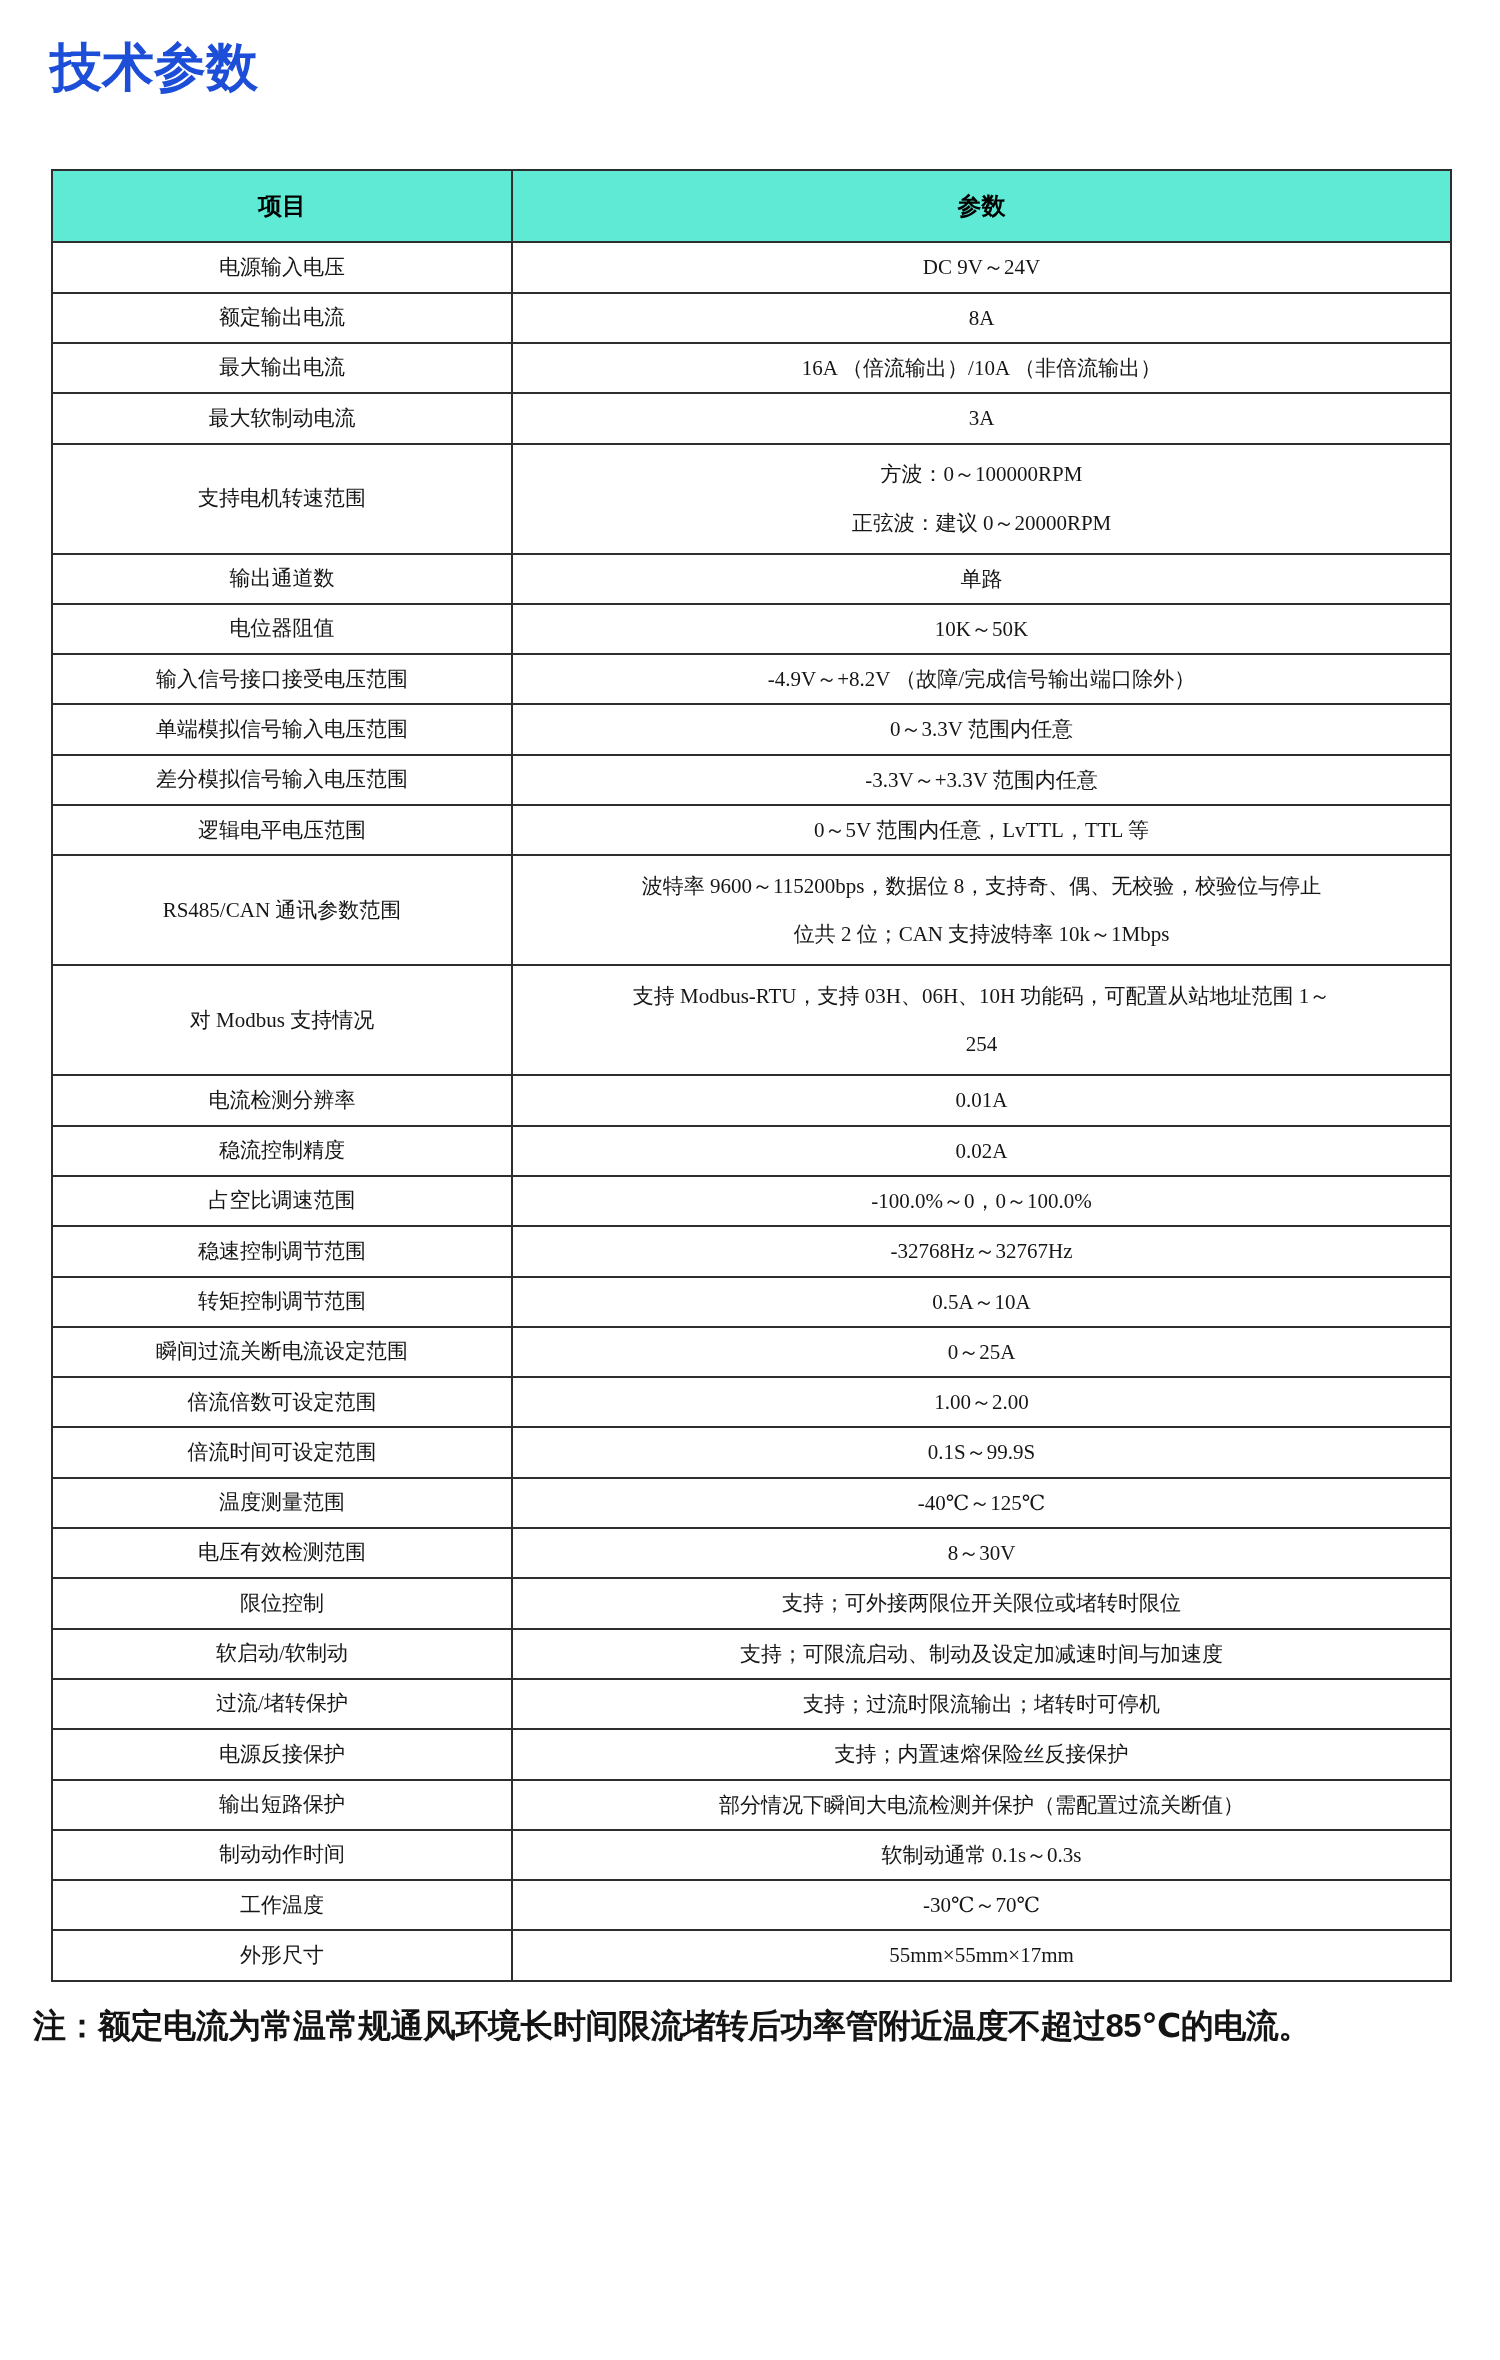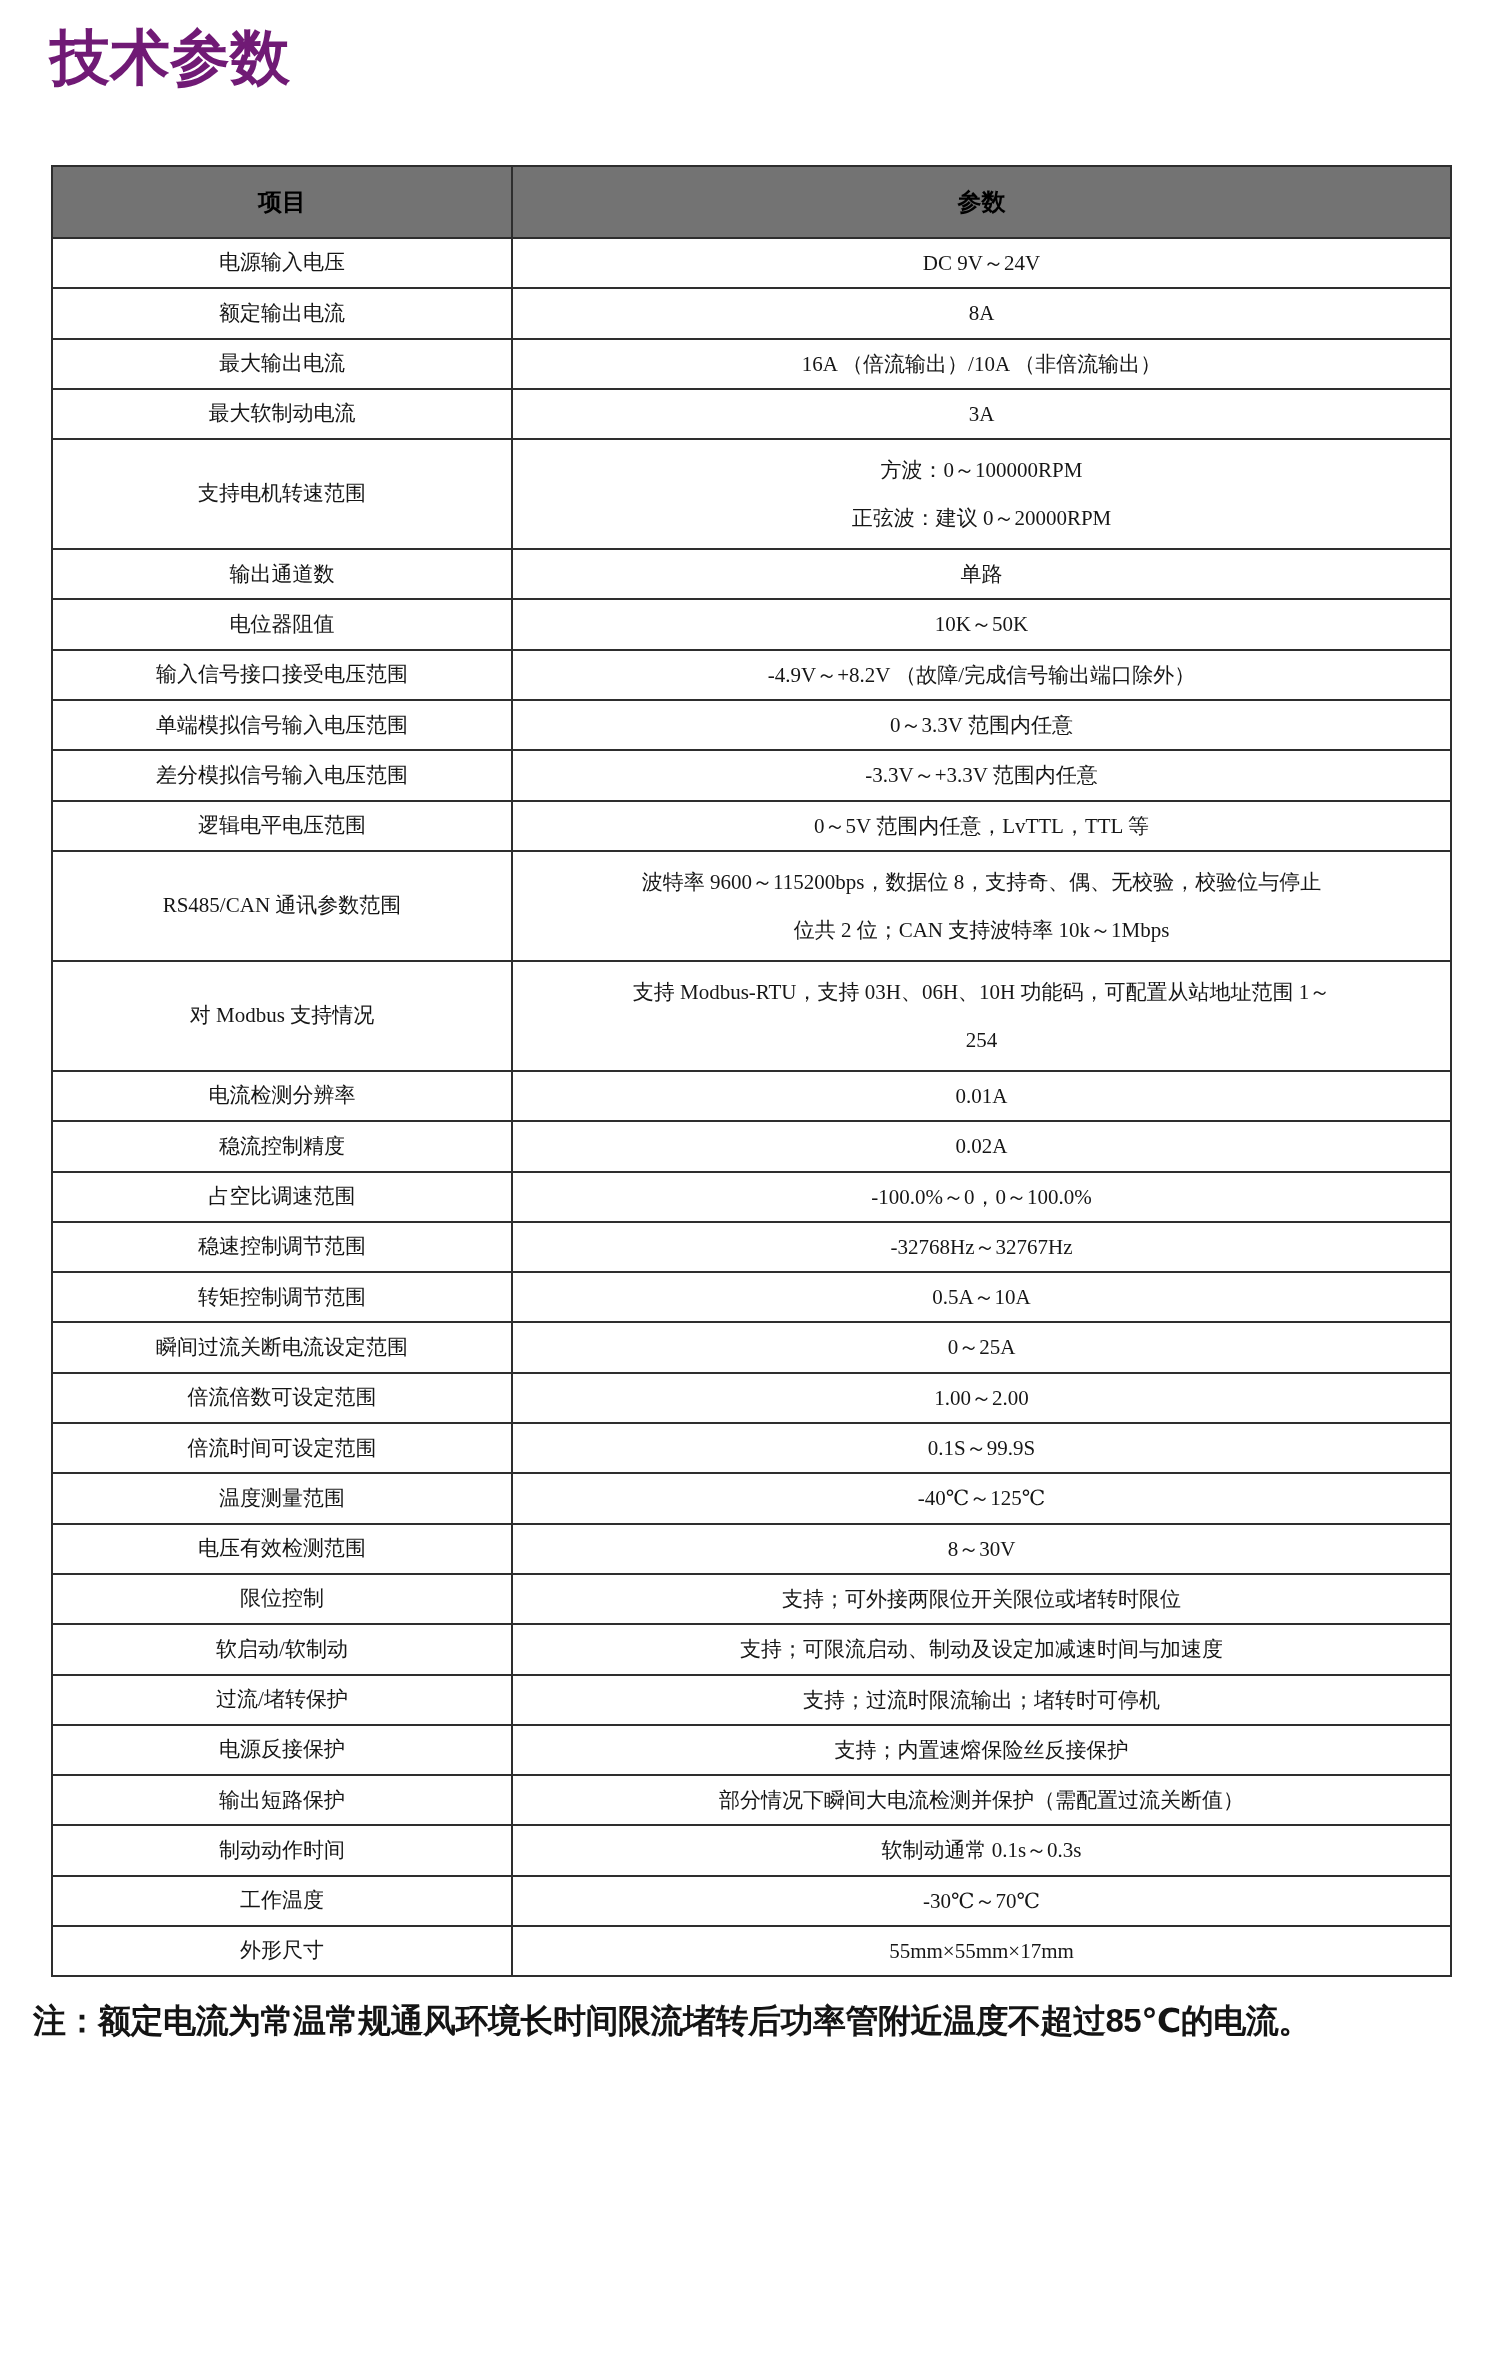--- a/index.html
+++ b/index.html
@@ -8,45 +8,45 @@
     background: #ffffff;
   }
   body {
     width: 1500px;
     height: 2360px;
     font-family: "Liberation Serif", "DejaVu Serif", serif;
     color: #111111;
     overflow: hidden;
   }
   h1.page-title {
-    margin: 22px 0 0 50px;
+    margin: 36px 0 0 50px;
     font-family: "Liberation Sans", "DejaVu Sans", sans-serif;
     font-weight: bold;
-    font-size: 60px;
+    font-size: 52px;
     line-height: 1.2;
-    color: #701a75;
+    color: #1d4ed8;
   }
   table.spec-table {
     border-collapse: collapse;
     table-layout: fixed;
     width: 1399px;
     margin: 71px 0 0 51px;
   }
   .spec-table col.c-item  { width: 460px; }
   .spec-table col.c-value { width: 939px; }
   .spec-table th, .spec-table td {
     border: 2px solid #2e2e2e;
     text-align: center;
     vertical-align: middle;
     padding: 0 6px;
     box-sizing: border-box;
   }
   .spec-table thead tr { height: 72px; }
   .spec-table th {
-    background: #737373;
+    background: #5eead4;
     font-family: "Liberation Sans", "DejaVu Sans", sans-serif;
     font-weight: bold;
     font-size: 24px;
     color: #000000;
   }
   .spec-table tbody tr { height: 44px; }
   .spec-table tbody tr.tall { height: 110px; }
   .spec-table td {
     font-size: 21px;
     color: #161616;

